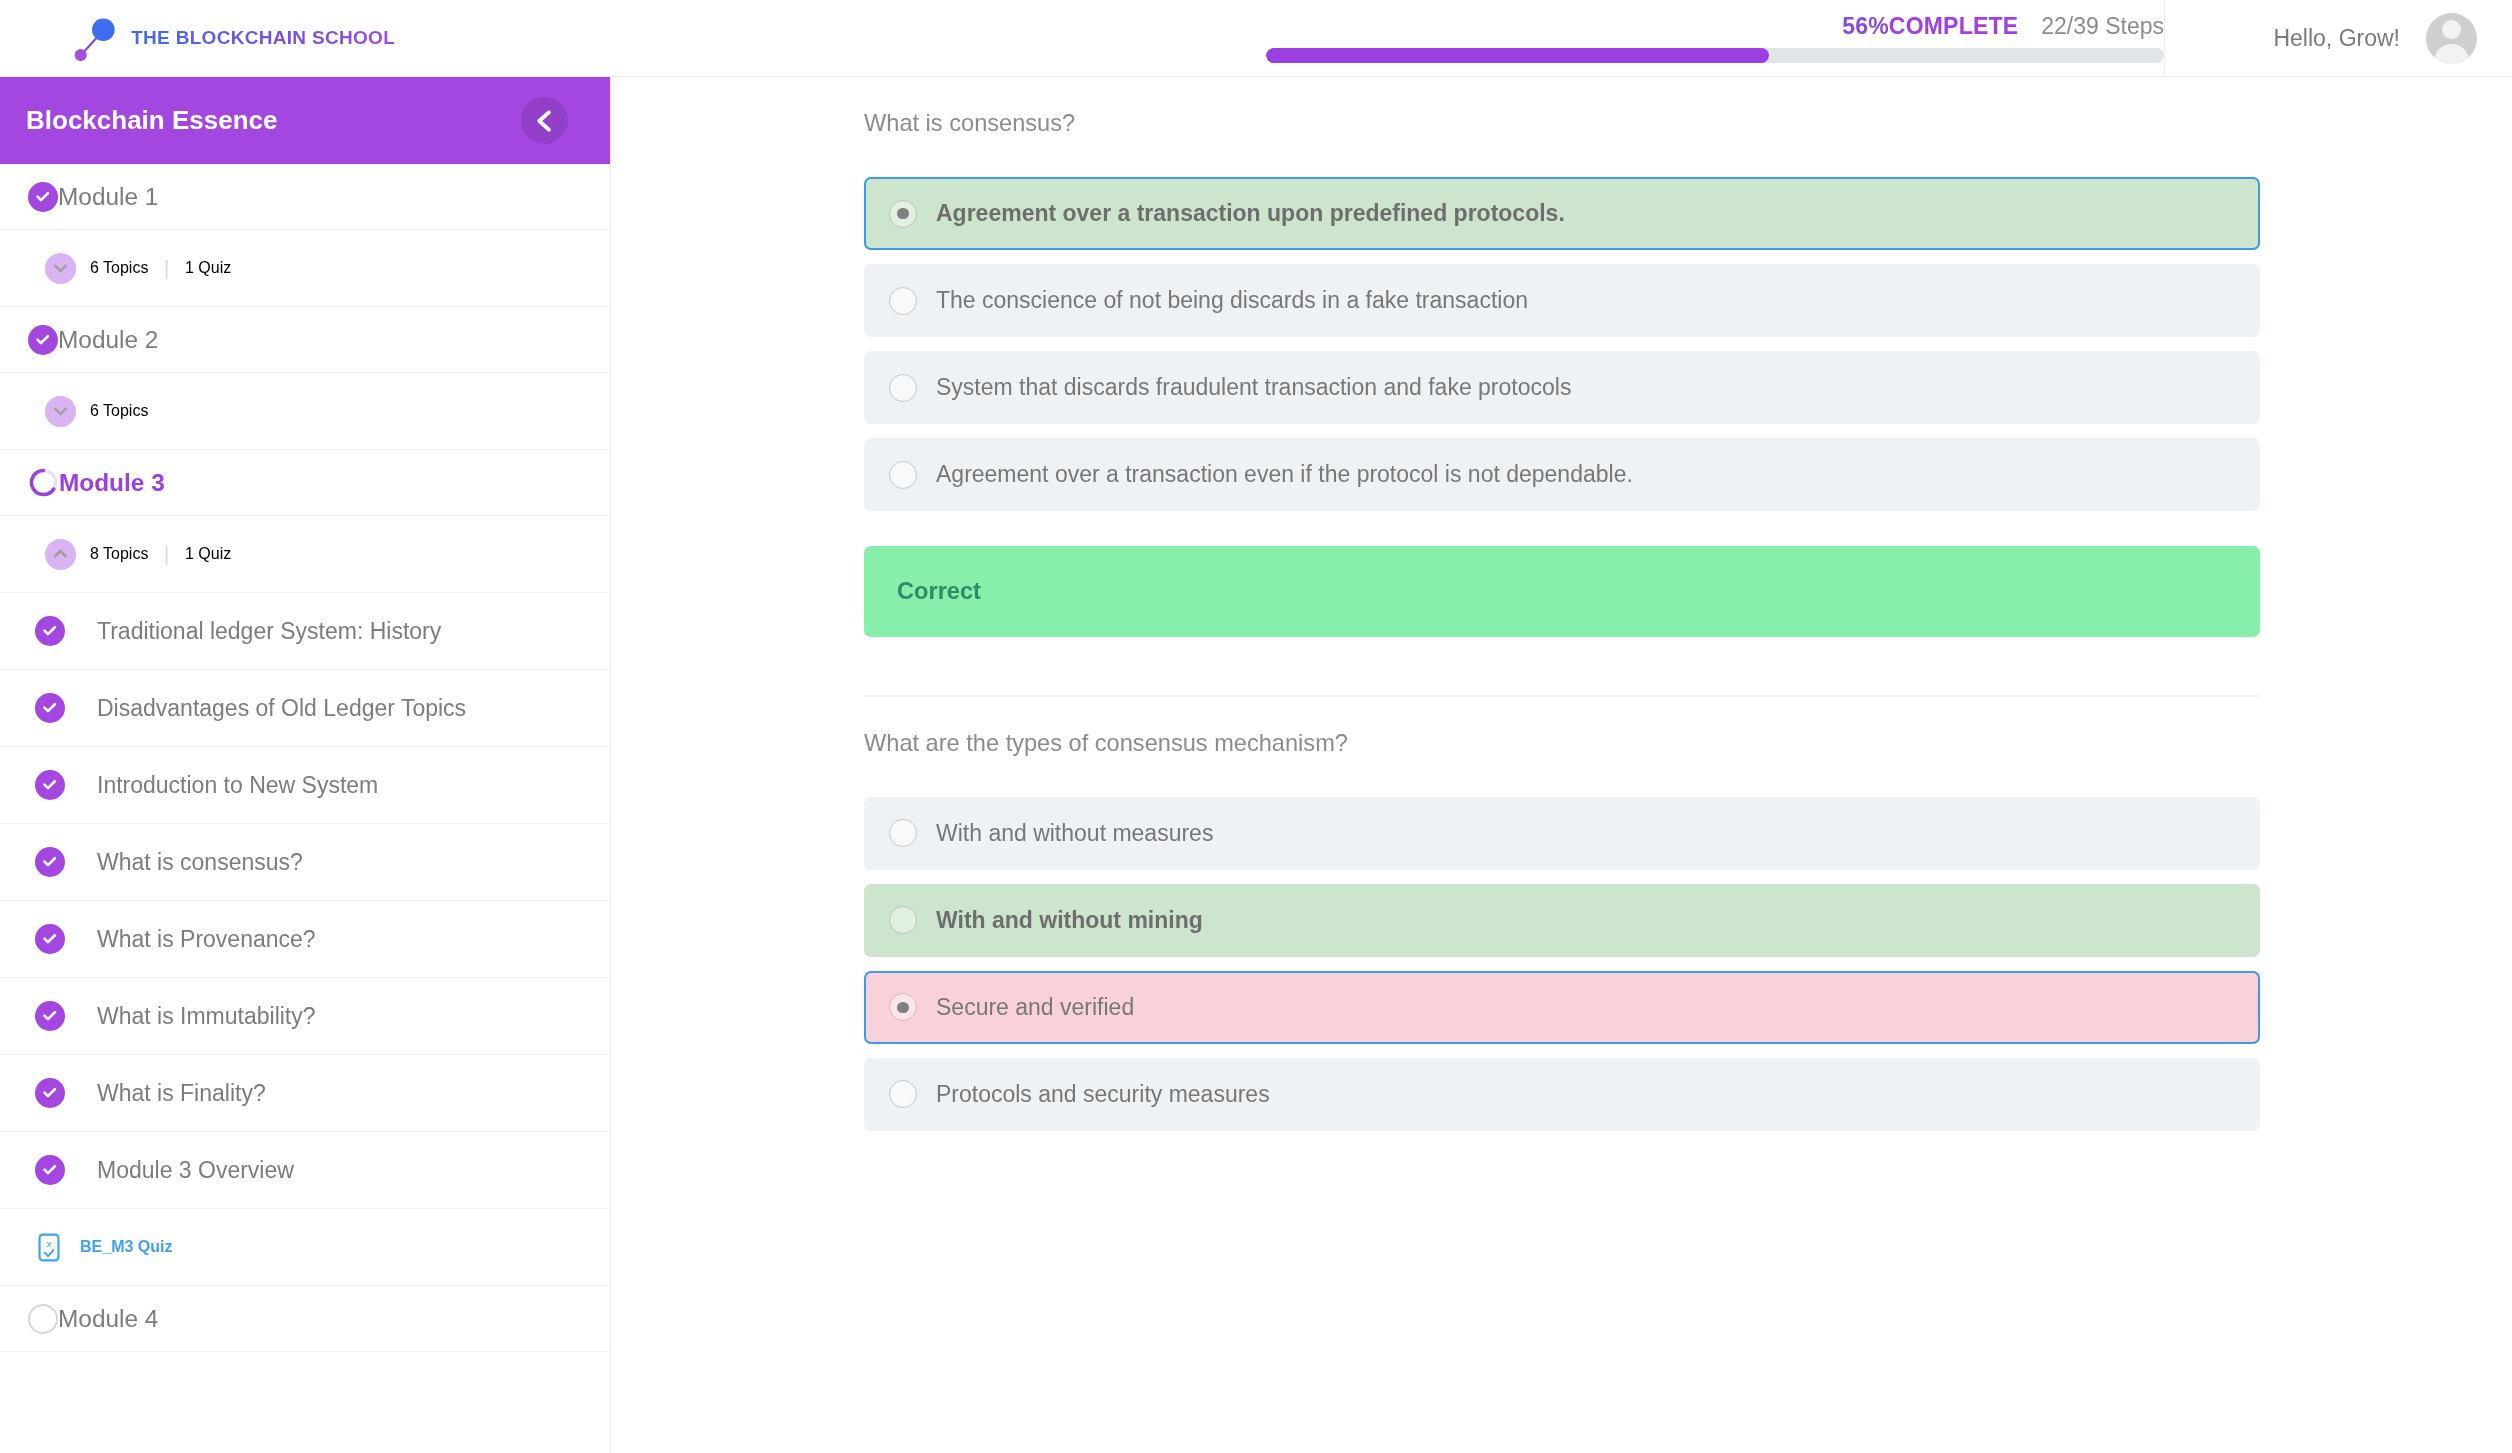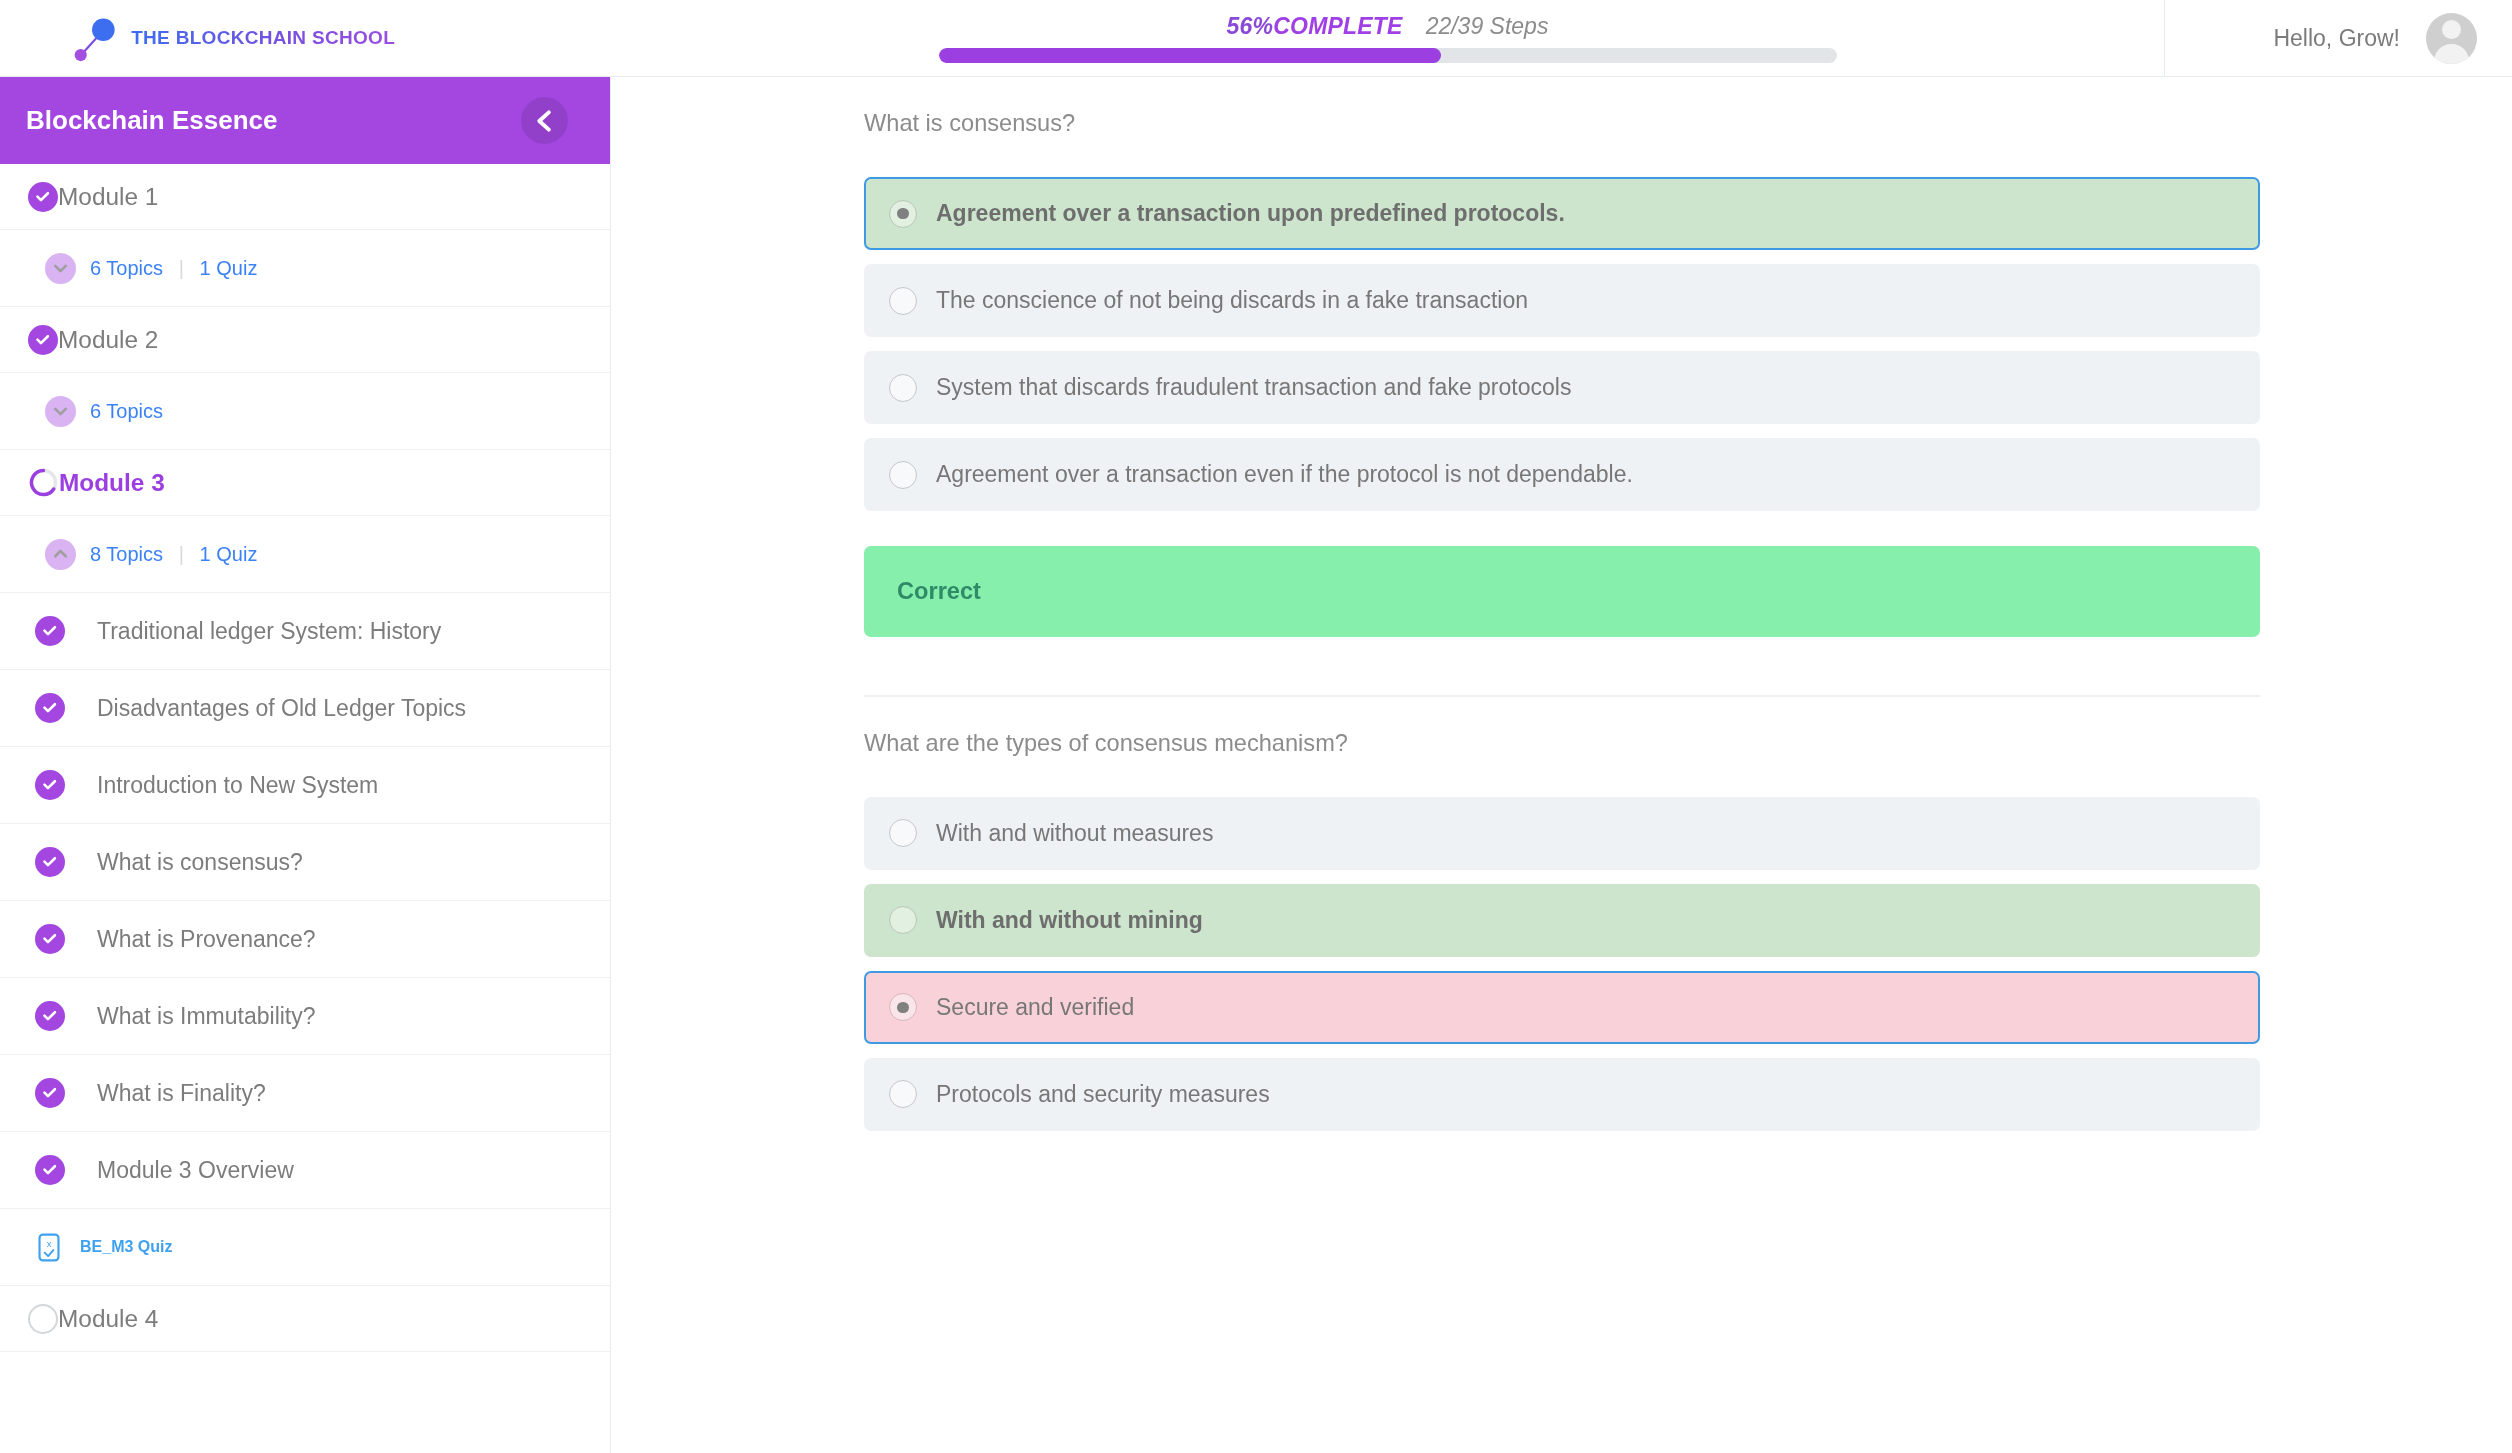--- a/index.html
+++ b/index.html
@@ -30,21 +30,21 @@
     -webkit-background-clip: text; background-clip: text;
     color: transparent; -webkit-text-fill-color: transparent;
     white-space: nowrap;
   }
 
   .progress-zone {
     flex: 0 0 auto;
     width: 1553px; height: 77px;
     position: relative;
     display: flex; flex-direction: column;
-    align-items: center; justify-content: center; font-style: italic;
+    align-items: flex-end; justify-content: center;
   }
   .progress-labels {
     display: flex; align-items: baseline; gap: 23px;
     margin-bottom: 8.7px;
   }
   .pct-complete { font-size: 23px; font-weight: bold; letter-spacing: 0.2px; }
   .pct-num { color: #8a4ad8; }
   .pct-word { color: #a03fe6; }
   .steps-text { font-size: 23px; color: #8c8c8c; }
   .progress-track {
@@ -103,21 +103,21 @@
   }
   .mod-row { height: 66px; gap: 0; }
   .mod-label { font-size: 24.4px; color: #7c7c7c; }
   .mod-label.current { color: #9c3fe0; font-weight: bold; }
   .meta-row { height: 77px; gap: 14px; padding-left: 45px; }
   .meta-circle {
     width: 31px; height: 31px; border-radius: 50%;
     background: #d9b3f2; flex: 0 0 auto;
     display: flex; align-items: center; justify-content: center;
   }
-  .meta-text { font-size: 20px; color: #3b82f6; }
+  .meta-text { font-size: 16px; color: #000000; }
   .meta-sep { color: #d9d9d9; font-size: 20px; margin: 0 1.7px; }
   .topic-row { height: 77px; gap: 32px; padding-left: 35px; }
   .topic-label { font-size: 23px; color: #7c7c7c; }
   .quiz-row { height: 77px; gap: 14px; padding-left: 35px; }
   .quiz-label { font-size: 16px; color: #3fa1ef; font-weight: bold; }
 
   .badge-check {
     width: 30px; height: 30px; border-radius: 50%;
     background: #a347e0; flex: 0 0 auto;
     display: flex; align-items: center; justify-content: center;

